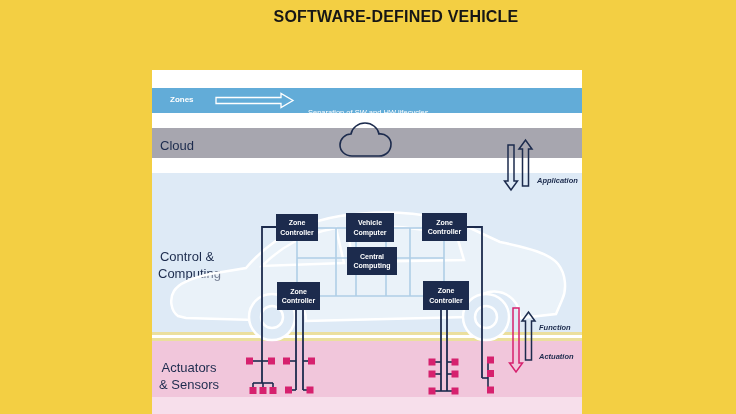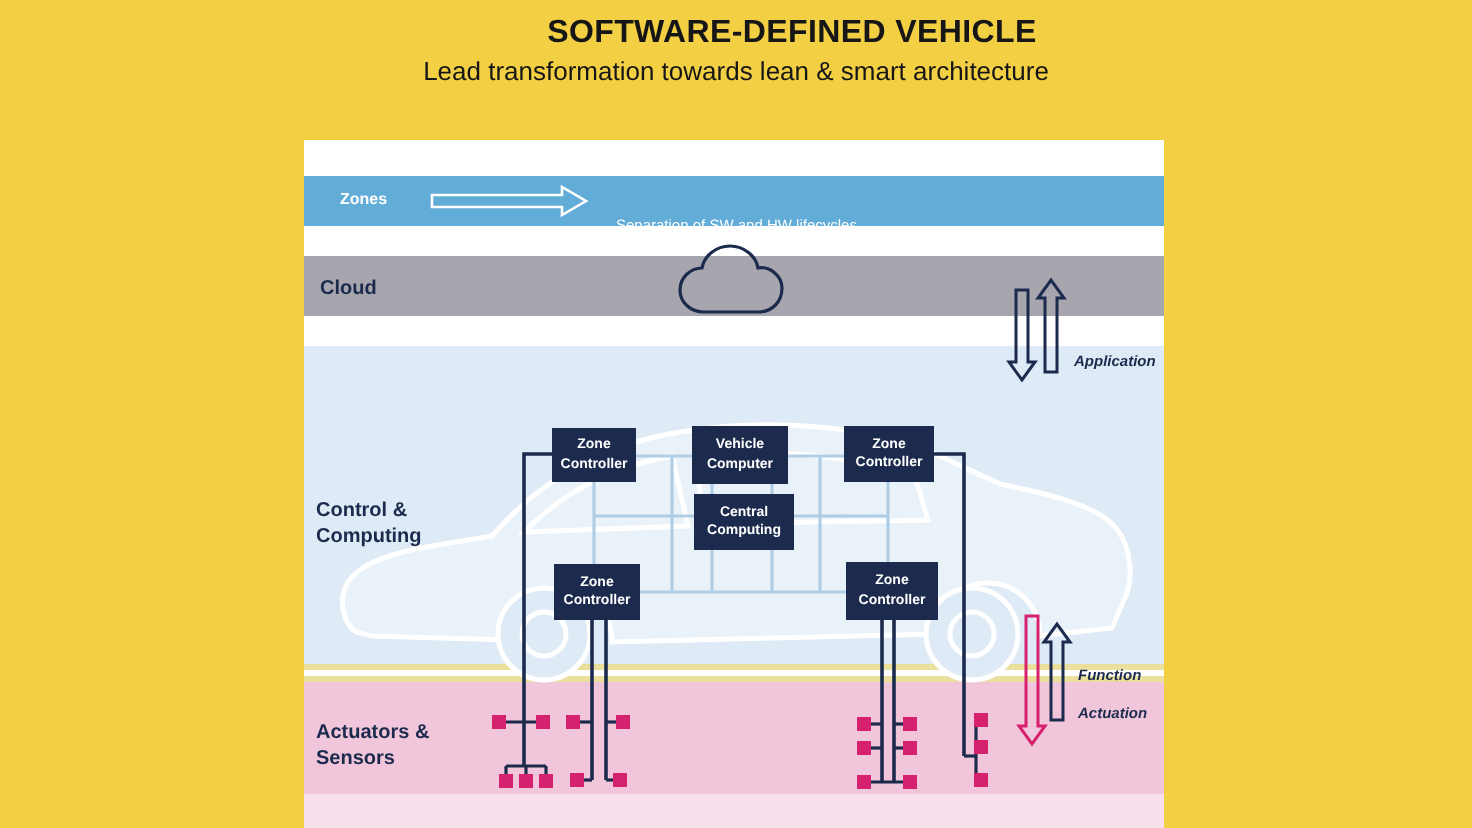--- a/index.html
+++ b/index.html
@@ -17,49 +17,48 @@
   .lane-zones{top:88px;height:25px;background:#62ACD8;}
   .lane-cloud{top:128px;height:30px;background:#A7A6AF;}
   .lane-control{top:173px;height:159px;background:#DEEAF6;}
   .sep-gold{top:332px;height:9px;background:#ffffff;border-top:3px solid #EBDF9E;border-bottom:3px solid #EBDF9E;box-sizing:border-box;}
   .lane-actuators{top:341px;height:56px;background:#F1C6DB;}
   .lane-actuators-light{top:397px;height:17px;background:#F7DFEB;}
 
   .zones-label{position:absolute;left:170px;top:95px;font-size:8px;font-weight:700;color:#ffffff;}
   .zones-caption{position:absolute;left:308px;top:108px;font-size:7.5px;font-weight:400;color:#ffffff;}
 
-  .lane-label{position:absolute;font-size:10px;font-weight:700;color:#1C2B4D;line-height:1.3;}
+  .lane-label{position:absolute;font-size:13px;font-weight:400;color:#1C2B4D;line-height:1.3;text-align:center;}
   .label-cloud{left:160px;top:138px;}
   .label-control{left:158px;top:249px;width:58px;}
   .label-actuators{left:158px;top:360px;width:62px;}
 
   .node{position:absolute;background:#1C2B4D;color:#ffffff;display:flex;align-items:center;justify-content:center;
         text-align:center;font-size:7px;font-weight:700;line-height:1.3;z-index:5;}
   .n-zc-tl{left:276px;top:214px;width:42px;height:27px;}
   .n-vc  {left:346px;top:213px;width:48px;height:29px;}
   .n-zc-tr{left:422px;top:213px;width:45px;height:28px;}
   .n-cc  {left:347px;top:247px;width:50px;height:28px;}
   .n-zc-bl{left:277px;top:282px;width:43px;height:28px;}
   .n-zc-br{left:423px;top:281px;width:46px;height:29px;}
   .node span{display:block;width:90%;}
 
   .flow-label{position:absolute;font-size:7.5px;font-weight:700;color:#1C2B4D;font-style:italic;}
   .fl-application{left:537px;top:176px;}
-  .fl-function{left:539px;top:333px;}
+  .fl-function{left:539px;top:323px;}
   .fl-actuation{left:539px;top:352px;}
 
   svg.overlay{position:absolute;left:0;top:0;z-index:3;}
 </style>
 </head>
 <body>
 
 <div id="stage">
 
   <div class="title">SOFTWARE-DEFINED VEHICLE</div>
-  <div class="subtitle">Lead transformation towards lean &amp; smart architecture</div>
 
   <div class="panel"></div>
 
   <div class="lane lane-zones"></div>
   <div class="lane lane-cloud"></div>
   <div class="lane lane-control"></div>
   <div class="lane sep-gold"></div>
   <div class="lane lane-actuators"></div>
   <div class="lane lane-actuators-light"></div>
 

